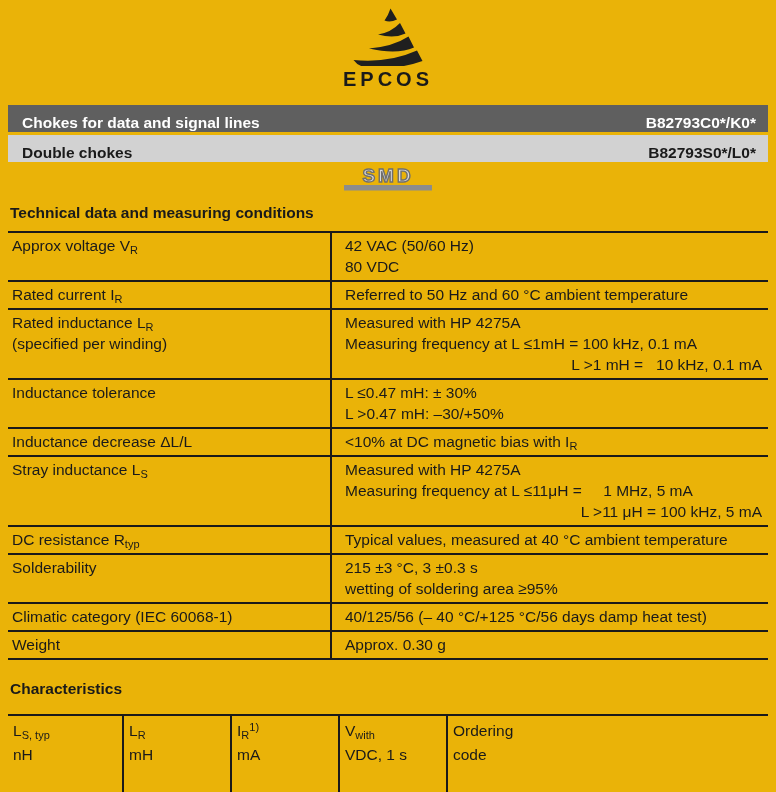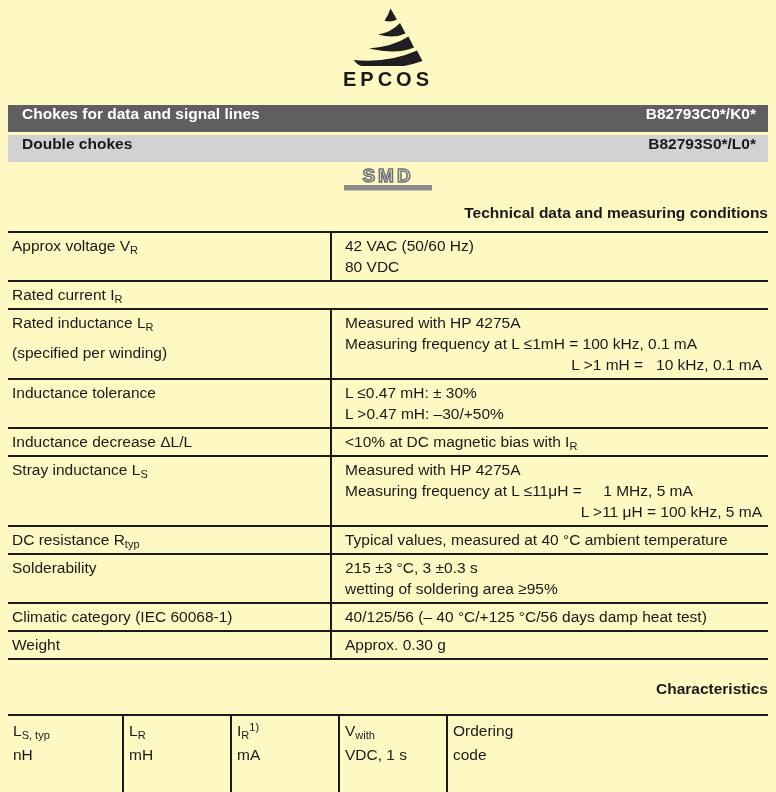--- a/index.html
+++ b/index.html
@@ -1,46 +1,46 @@
 <!DOCTYPE html>
 <html><head>
 <meta charset="utf-8">
 <style>
   :root{ --ink:#1a1a1a; --bar-dark:#5f5f5f; --bar-light:#d2d2d2; }
   *{ box-sizing:border-box; margin:0; padding:0; }
   html,body{ background:#fff; }
   body{ font-family:"Liberation Sans", sans-serif; color:var(--ink); }
-  .page{ width:776px; height:792px; padding:6px 8px 0 8px; overflow:hidden; background:#fef9c3; }
+  .page{ width:776px; height:792px; padding:6px 8px 0 8px; overflow:hidden; background:#eab308; }
 
   
   .brand{ text-align:center; padding-top:2px; }
   .brand svg{ display:block; margin:0 auto; }
   .wordmark{ font-weight:bold; font-size:20px; letter-spacing:4px; margin-top:2px; }
 
   
-  .bar{ display:flex; justify-content:space-between; align-items:flex-start;
+  .bar{ display:flex; justify-content:space-between; align-items:flex-end;
         height:27px; font-weight:bold; font-size:15.5px; padding:0 12px 0 14px; margin-top:3px; }
   .bar-dark{ background:var(--bar-dark); color:#fff; margin-top:14px; }
   .bar-light{ background:var(--bar-light); color:var(--ink); }
 
   
   .smd-wrap{ text-align:center; margin:4px 0 6px 0; }
   .smd-wrap svg{ vertical-align:top; }
 
-  .section-title{ font-size:15.5px; font-weight:bold; margin:12px 0 9px 2px;text-align:right; }
+  .section-title{ font-size:15.5px; font-weight:bold; margin:12px 0 9px 2px; }
 
   
   .tech-table{ border-bottom:2px solid var(--ink); margin-bottom:2px; }
   .tech-row{ display:flex; border-top:2px solid var(--ink); }
   .cell{ font-size:15.5px; }
   .label-cell{ width:322px; flex:none; padding:2px 6px 3px 4px; }
   .value-cell{ flex:1; border-left:2px solid var(--ink); padding:2px 6px 3px 13px; }
   .line{ line-height:21px; white-space:pre-wrap; }
   .line.align-right{ text-align:right; }
-  .label-cell .line + .line{ margin-top:9px; }
+  .label-cell .line + .line{ }
   sub{ font-size:11px; line-height:0; vertical-align:-3px; }
   sup{ font-size:11px; line-height:0; vertical-align:5px; }
 
   
   .char-table{ border-top:2px solid var(--ink); border-bottom:3px solid var(--ink); margin-top:16px; }
   .char-row{ display:grid; grid-template-columns:114px 108px 108px 108px 108px 1fr; }
   .char-header-row{ border-bottom:2px solid var(--ink); }
   .char-cell{ font-size:15.5px; padding:3px 6px 3px 5px; }
   .char-cell:not(:first-child){ border-left:2px solid var(--ink); }
   .char-header-cell .sym{ line-height:24px; }
@@ -89,20 +89,23 @@
         </div>
         <div class="cell value-cell">
           <div class="line"><span>42 VAC (50/60 Hz)</span></div>
           <div class="line"><span>80 VDC</span></div>
         </div>
       </div>
       <div class="tech-row">
         <div class="cell label-cell">
           <div class="line"><span>Rated current I</span><sub>R</sub></div>
         </div>
+        <div class="cell value-cell">
+          <div class="line"><span>Referred to 50 Hz and 60 °C ambient temperature</span></div>
+        </div>
       </div>
       <div class="tech-row">
         <div class="cell label-cell">
           <div class="line"><span>Rated inductance L</span><sub>R</sub></div>
           <div class="line"><span>(specified per winding)</span></div>
         </div>
         <div class="cell value-cell">
           <div class="line"><span>Measured with HP 4275A</span></div>
           <div class="line"><span>Measuring frequency at L ≤1mH = 100 kHz, 0.1 mA</span></div>
           <div class="line align-right"><span>L &gt;1 mH =   10 kHz, 0.1 mA</span></div>

